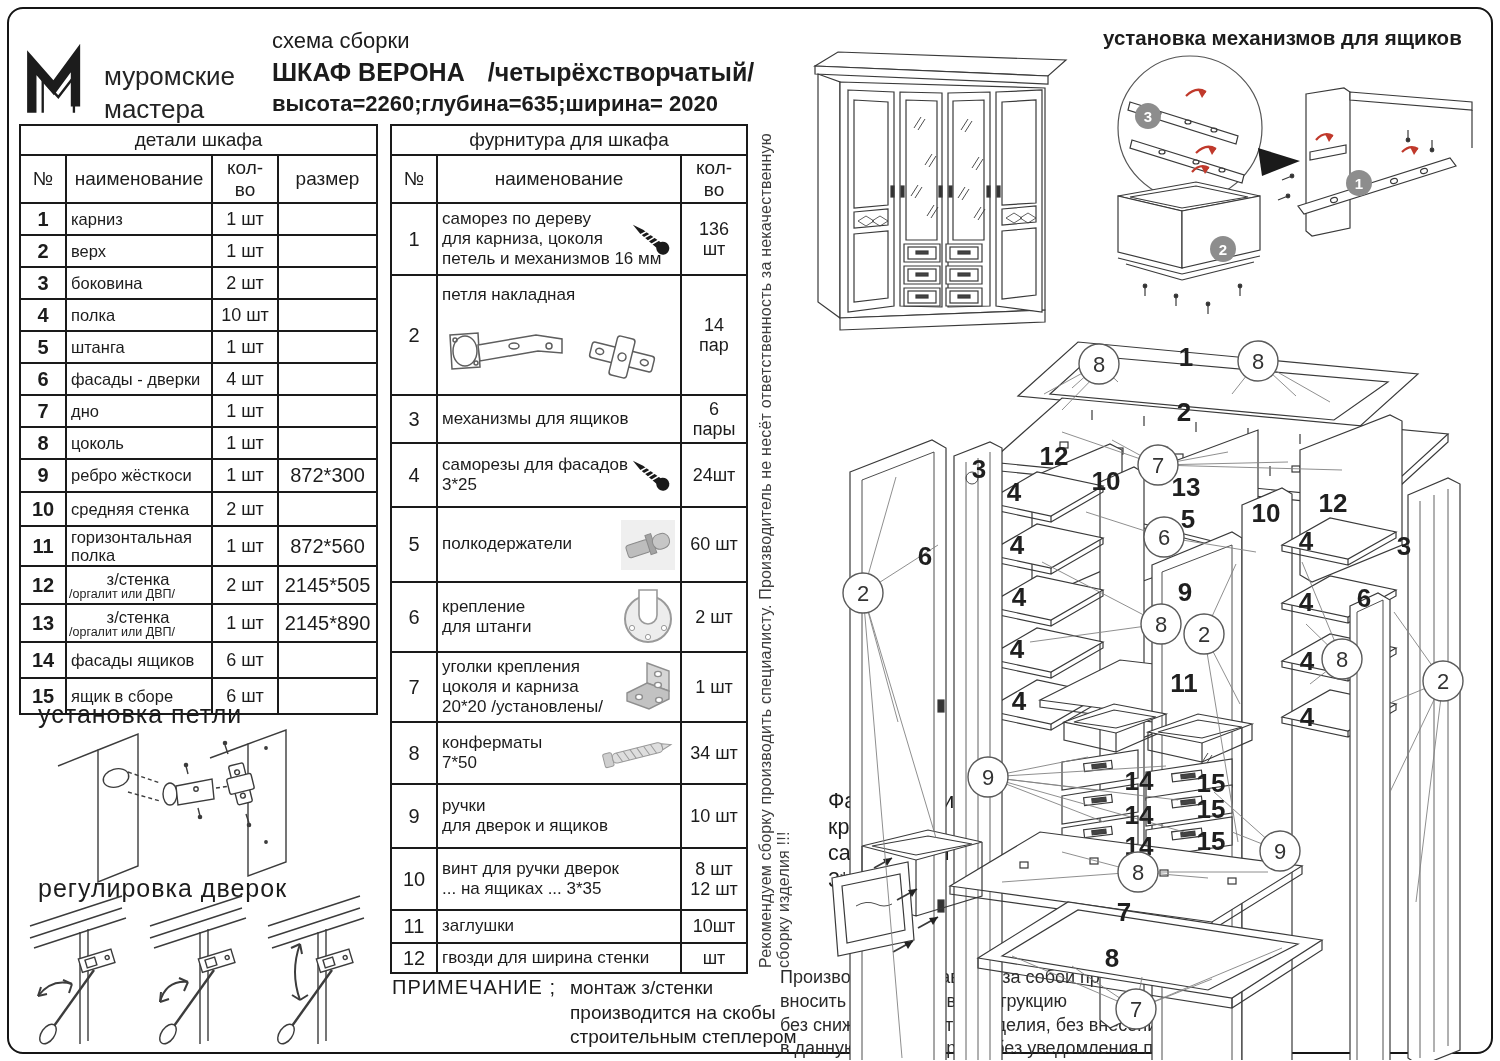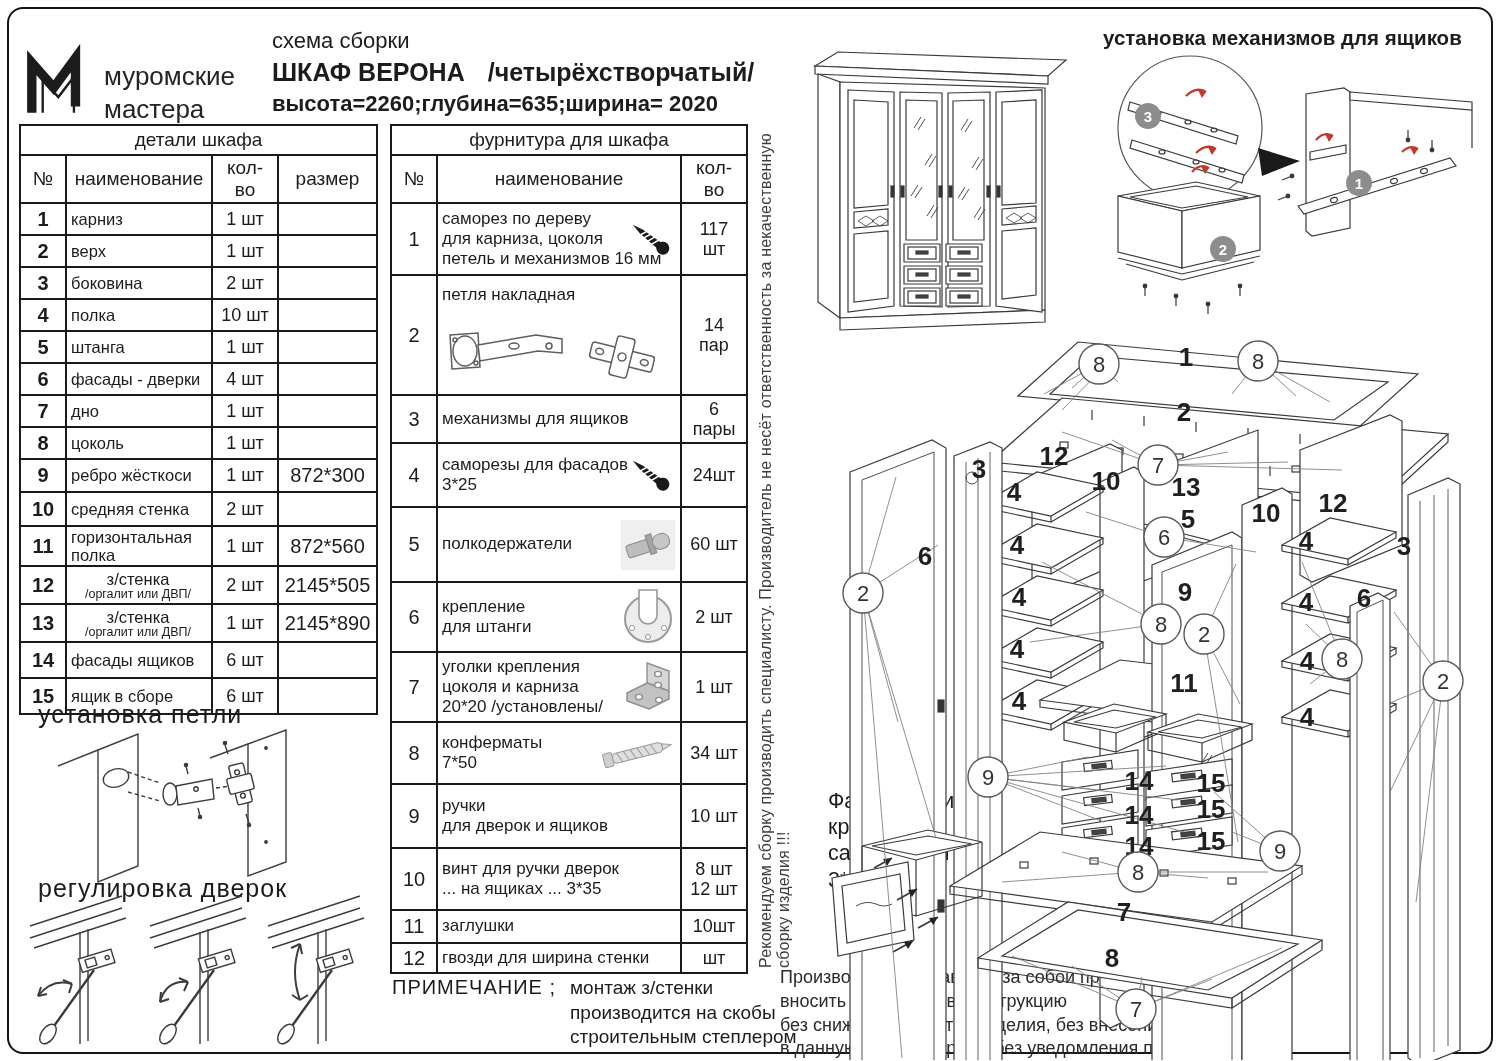--- a/index.html
+++ b/index.html
@@ -21,21 +21,21 @@
   table.t td{border:2px solid #1a1a1a;padding:1px 4px;vertical-align:middle}
   .t-title{font-size:19px;text-align:center;height:26px;padding:0}
   .t-head td{font-size:19px;text-align:center;height:32px}
   .parts{left:19px;top:124px;width:357px}
   .hw{left:390px;top:124px;width:356px}
   .c-num{text-align:center;font-weight:bold;font-size:20px}
   .c-name{font-size:16.5px;line-height:1.1;padding-left:8px;white-space:pre-line;position:relative}
   .c-name.center{text-align:center;padding-left:2px}
   .c-qty{text-align:center;font-size:18px;white-space:pre-line;line-height:1.12}
   .c-size{text-align:center;font-size:20px}
-  .sub{font-size:12.5px;text-align:center;line-height:1}
+  .sub{font-size:12.5px;text-align:left;line-height:1}
   .parts tbody tr{height:32px}
   .parts tbody tr:nth-child(9){height:33px}
   .parts tbody tr:nth-child(10){height:34px}
   .parts tbody tr:nth-child(11),.parts tbody tr:nth-child(12),.parts tbody tr:nth-child(13){height:38px}
   .parts tbody tr:nth-child(14),.parts tbody tr:nth-child(15){height:36px}
   .hw tbody td.c-name{font-size:17px;line-height:1.18}
   .hw tbody tr:nth-child(1){height:72px}
   .hw tbody tr:nth-child(2){height:120px}
   .hw tbody tr:nth-child(3){height:48px}
   .hw tbody tr:nth-child(4){height:64px}
@@ -223,21 +223,21 @@
           <td class="c-num" style="font-weight: normal;">1</td>
           <td class="c-name">саморез по дереву
 для карниза, цоколя
 петель и механизмов 16 мм<span class="hw-icon"><svg width="52" height="44" viewBox="0 0 52 44">
                 <g transform="rotate(38 26 22)" fill="#1a1a1a">
                   <circle cx="41" cy="22" r="6.5"></circle>
                   <path d="M36 18.5 L14 19.5 L3 22 L14 24.5 L36 25.5 Z"></path>
                   <path d="M33 17.5 l-3.5 9 M28 17.5 l-3.5 9 M23 18 l-3.5 8 M18 18.5 l-3 7" stroke="#fff" stroke-width="1.5"></path>
                 </g>
               </svg></span></td>
-          <td class="c-qty">117 шт</td>
+          <td class="c-qty">136 шт</td>
         </tr>
         <tr>
           <td class="c-num" style="font-weight: normal;">2</td>
           <td class="c-name">петля накладная<div class="hw-icon-block"><svg width="226" height="78" viewBox="0 0 226 78" fill="none" stroke="#5e5e5e" stroke-width="1.5">
                 <path d="M8,28 L36,26 L38,60 L10,62 Z" fill="#fff"></path>
                 <ellipse cx="23" cy="44" rx="12" ry="15" fill="#fff"></ellipse>
                 <circle cx="13" cy="33" r="2"></circle>
                 <circle cx="34" cy="56" r="2"></circle>
                 <path d="M36,38 L94,28 L120,32 L120,46 L96,44 L38,54 Z" fill="#fff"></path>
                 <ellipse cx="72" cy="39" rx="5" ry="3"></ellipse>

